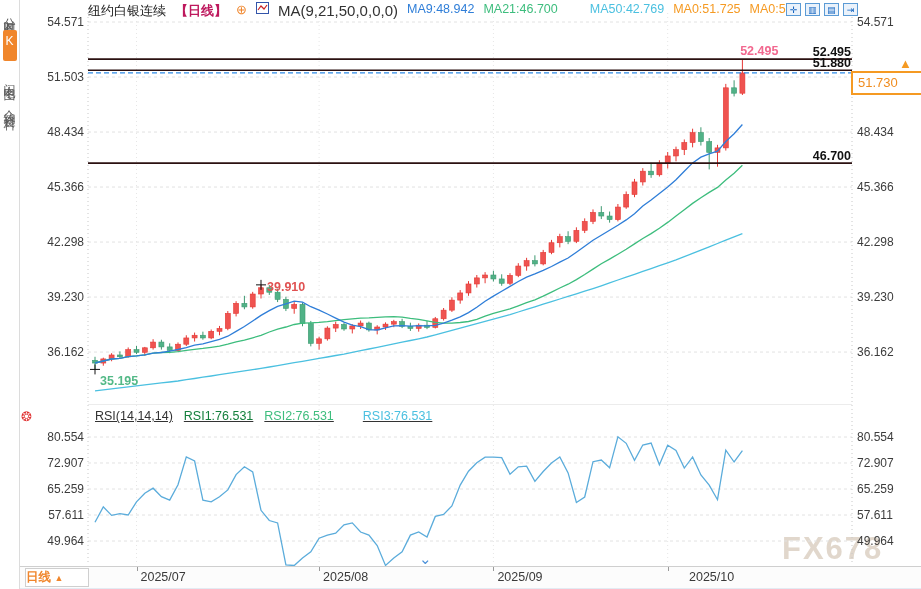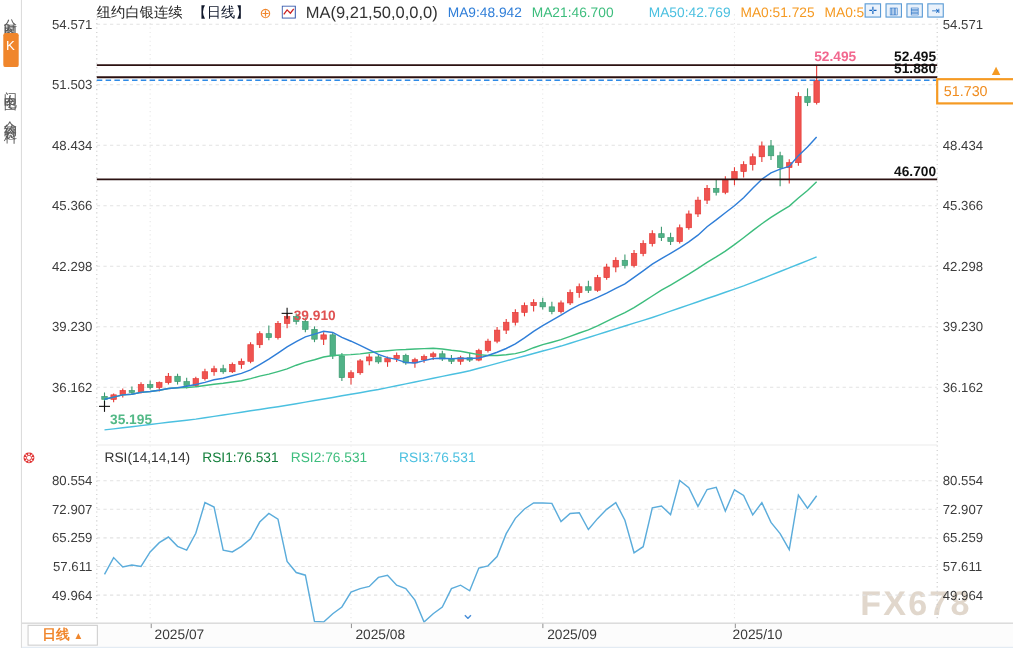--- a/index.html
+++ b/index.html
@@ -10,47 +10,47 @@
     border-right:1px solid #dcdcdc;display:flex;flex-direction:column;align-items:center;
     padding-top:4px;gap:9px;box-sizing:border-box;z-index:6;}
   .side-item{writing-mode:vertical-lr;text-orientation:upright;font-size:12px;color:#5a5a5a;
     letter-spacing:3px;padding:4px 1px;cursor:pointer;line-height:1;}
   .side-item.active{background:#f0862c;color:#fff;border-radius:2px;}
   
   #watermark{position:absolute;left:782px;top:531px;font-size:31px;font-weight:bold;
     color:#cfc0ae;opacity:.62;letter-spacing:2px;z-index:1;}
   #chart-holder{position:absolute;left:0;top:0;width:921px;height:589px;z-index:2;}
   
-  #hdr{position:absolute;left:88px;top:2px;display:flex;align-items:center;gap:9px;
+  #hdr{position:absolute;left:88px;top:2px;display:flex;align-items:flex-start;gap:9px;
     font-size:13px;color:#222;white-space:nowrap;z-index:5;}
-  .hdr-period{color:#0f172a;}
+  .hdr-period{color:#be185d;font-weight:bold;}
   .hdr-plus{color:#f0862c;font-size:13px;}
   .hdr-formula{color:#333;font-size:15px;}
   .ma{font-size:12.5px;}
   .v-ma9{color:#2f7ed8;} .v-ma21{color:#3dbd7d;} .v-ma50{color:#4bc0e0;padding-left:23px;}
   .v-ma0{color:#f59a23;}
   #legend-ic{width:13px;height:12px;display:inline-block;}
   
   #tools{position:absolute;left:786px;top:3px;display:flex;gap:4px;z-index:5;}
   .tool{width:15px;height:13px;border:1px solid #5b9bd5;color:#1565c0;font-size:9px;
     line-height:12px;text-align:center;background:#eaf2fb;cursor:pointer;box-sizing:border-box;}
   
   #rsi-hdr{position:absolute;left:95px;top:409px;display:flex;gap:11px;font-size:12.5px;
-    color:#333;white-space:nowrap;z-index:5;}
+    color:#333;white-space:nowrap;z-index:5;text-decoration:underline;}
   .v-rsi1{color:#15803d;} .v-rsi2{color:#3dbd7d;} .v-rsi3{color:#4bc0e0;padding-left:18px;}
   #rsi-gear{position:absolute;left:21px;top:409px;color:#e03030;font-size:13px;z-index:5;cursor:pointer;}
   
   #price-badge{position:absolute;left:851px;top:71px;width:63px;height:20px;border:2px solid #f59a23;
     background:#fff;color:#f08c1e;font-size:13px;line-height:20px;padding-left:5px;z-index:6;}
   #badge-arrow{position:absolute;left:899px;top:56px;color:#f59a23;font-size:13px;z-index:7;}
   
   #xbar{position:absolute;left:20px;top:566px;width:901px;height:21px;background:#fcfcfc;
     border-top:1px solid #cfcfcf;border-bottom:2px solid #e3ebf3;z-index:4;box-sizing:content-box;}
   #period-tab{position:absolute;left:5px;top:1px;width:62px;height:17px;border:1px solid #cfcfcf;
-    background:#fff;text-align:center;line-height:17px;font-size:12.5px;font-weight:bold;
+    background:#fff;text-align:left;line-height:17px;font-size:12.5px;font-weight:bold;
     color:#f0862c;cursor:pointer;}
   #period-tab .tri{font-size:9px;}
   .xtick{position:absolute;top:0;width:1px;height:4px;background:#9a9a9a;}
   .xdate{position:absolute;top:3px;font-size:12.5px;font-weight:normal;color:#3a3a3a;}
   #pane-chevron{position:absolute;left:419px;top:553px;color:#4a90d9;font-size:15px;z-index:5;
     line-height:12px;cursor:pointer;}
   svg text{font-family:"Liberation Sans",sans-serif;}
 </style>
 </head>
 <body>
@@ -330,16 +330,16 @@
       <span class="tri">▲</span>
     </div>
 
   <div class="xtick" style="left: 116.5px;"></div>
       <span class="xdate" style="left: 120.5px; position: absolute;">2025/07</span>
       <div class="xtick" style="left: 299.1px;"></div>
       <span class="xdate" style="left: 303.1px; position: absolute;">2025/08</span>
       <div class="xtick" style="left: 473.4px;"></div>
       <span class="xdate" style="left: 477.4px; position: absolute;">2025/09</span>
       <div class="xtick" style="left: 647.7px;"></div>
-      <span class="xdate" style="left: 646px; position: absolute;">2025/10</span>
+      <span class="xdate" style="left: 669px; position: absolute;">2025/10</span>
     </div>
 
 </div>
 
 </body></html>

